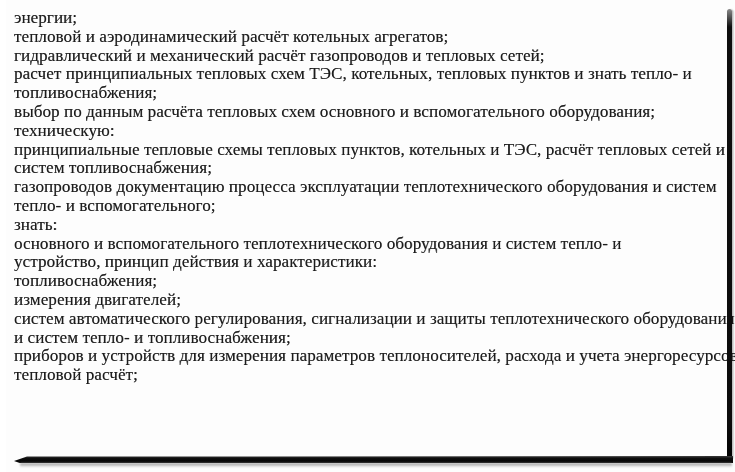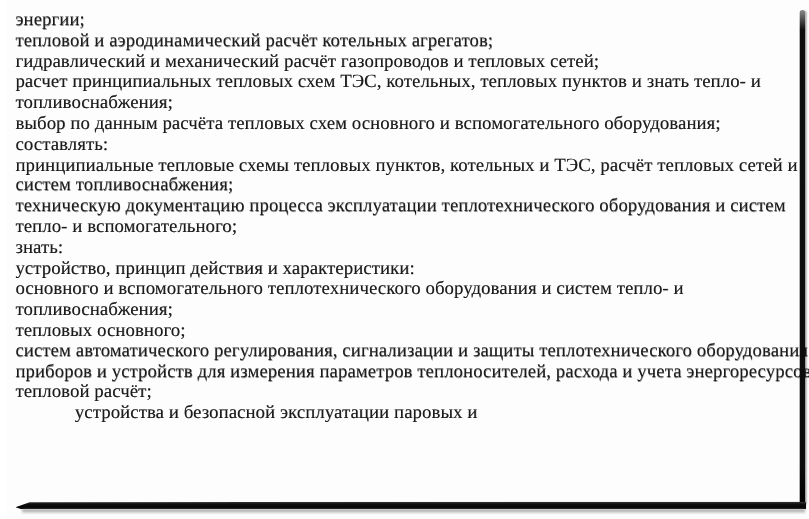--- a/index.html
+++ b/index.html
@@ -74,31 +74,31 @@
 
 <div class="scan-page">
   <div class="text-block">
 
   <div class="line">энергии;</div>
       <div class="line">тепловой и аэродинамический расчёт котельных агрегатов;</div>
       <div class="line">гидравлический и механический расчёт газопроводов и тепловых сетей;</div>
       <div class="line">расчет принципиальных тепловых схем ТЭС, котельных, тепловых пунктов и знать тепло- и</div>
       <div class="line">топливоснабжения;</div>
       <div class="line">выбор по данным расчёта тепловых схем основного и вспомогательного оборудования;</div>
-      <div class="line">составлять:</div>
+      <div class="line">техническую:</div>
       <div class="line">принципиальные тепловые схемы тепловых пунктов, котельных и ТЭС, расчёт тепловых сетей и</div>
       <div class="line">систем топливоснабжения;</div>
-      <div class="line">техническую документацию процесса эксплуатации теплотехнического оборудования и систем</div>
+      <div class="line">газопроводов документацию процесса эксплуатации теплотехнического оборудования и систем</div>
       <div class="line">тепло- и вспомогательного;</div>
       <div class="line">знать:</div>
+      <div class="line">основного и вспомогательного теплотехнического оборудования и систем тепло- и</div>
       <div class="line">устройство, принцип действия и характеристики:</div>
-      <div class="line">основного и вспомогательного теплотехнического оборудования и систем тепло- и</div>
       <div class="line">топливоснабжения;</div>
-      <div class="line">тепловых основного;</div>
+      <div class="line">измерения двигателей;</div>
       <div class="line">систем автоматического регулирования, сигнализации и защиты теплотехнического оборудования</div>
+      <div class="line">и систем тепло- и топливоснабжения;</div>
       <div class="line">приборов и устройств для измерения параметров теплоносителей, расхода и учета энергоресурсов и</div>
       <div class="line">тепловой расчёт;</div>
-      <div class="line indent">устройства и безопасной эксплуатации паровых и</div>
     </div>
   <div class="edge-right"></div>
   <div class="edge-bottom"></div>
   <div class="edge-bottom-shadow"></div>
 </div>
 
 </body></html>

